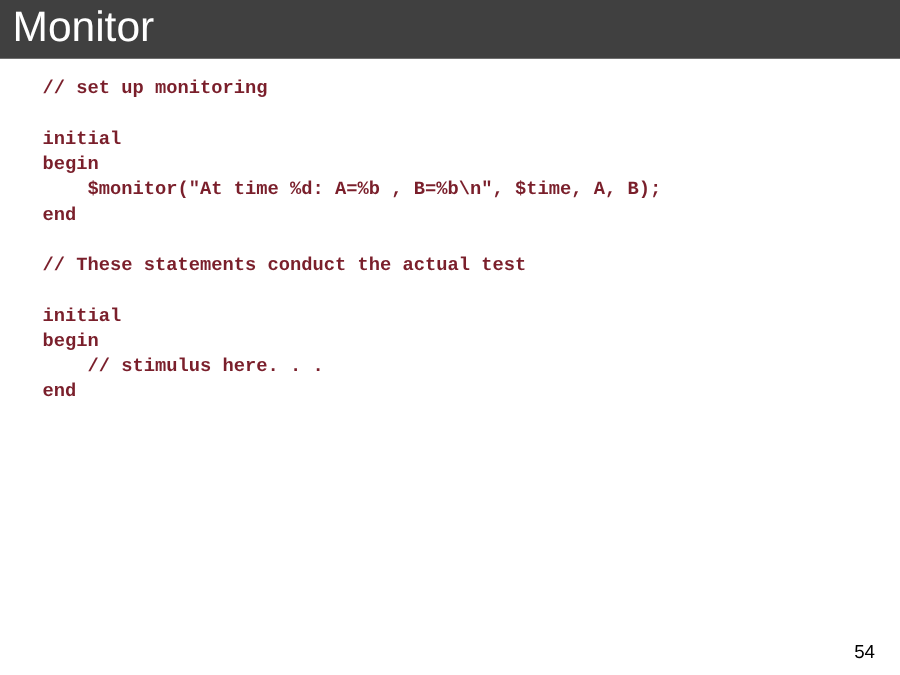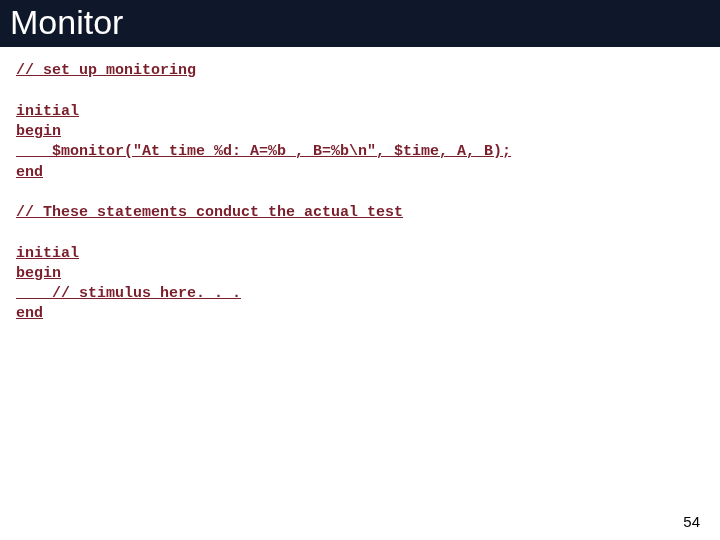--- a/index.html
+++ b/index.html
@@ -6,36 +6,35 @@
     margin: 0;
     padding: 0;
     width: 720px;
     height: 540px;
     background: #ffffff;
     font-family: Arial, Helvetica, sans-serif;
     overflow: hidden;
     position: relative;
   }
   .title-bar {
-    background: #0f172a;
+    background: #404040;
     color: #ffffff;
     font-size: 34px;
     font-weight: 400;
     padding: 4px 22px 6px 10px;
     line-height: 1.1;
   }
   .code-block {
     font-family: "Courier New", Courier, monospace;
     font-weight: bold;
     font-size: 15px;
     color: #7a1f2b;
     white-space: pre;
-    padding: 14px 0 0 16px;
+    padding: 14px 0 0 34px;
     line-height: 1.35;
-    text-decoration: underline;
   }
   .page-num {
     position: absolute;
     bottom: 10px;
     right: 20px;
     font-size: 15px;
     color: #000000;
     margin-top: 48px;
   }
 </style>

